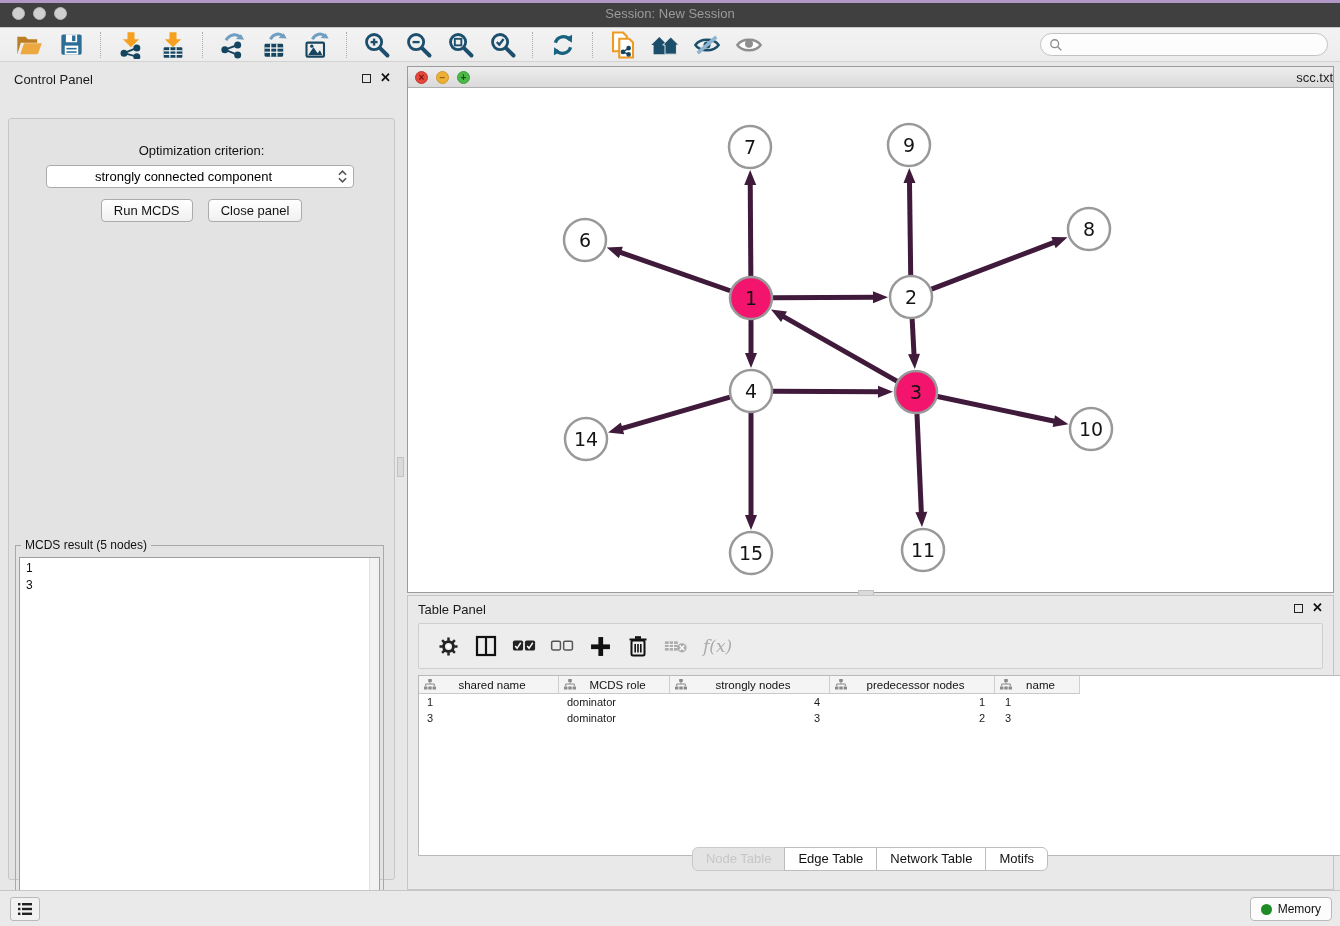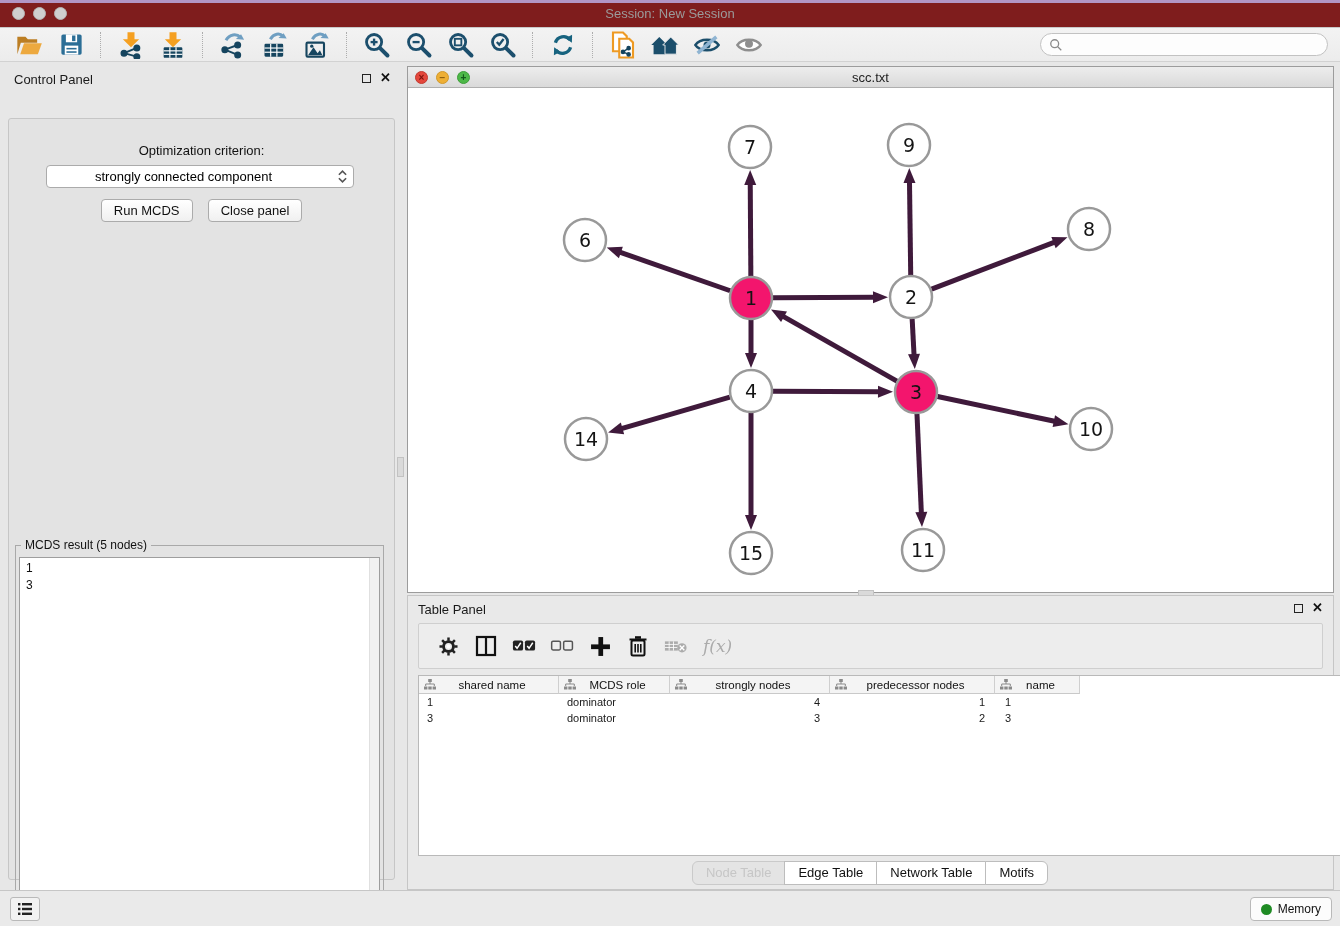--- a/index.html
+++ b/index.html
@@ -1,19 +1,19 @@
 <!DOCTYPE html>
 <html><head>
 <meta charset="utf-8">
 <style>
   html,body{margin:0;padding:0;width:1340px;height:926px;overflow:hidden;
     font-family:"Liberation Sans",sans-serif;background:#E7E7E7;-webkit-font-smoothing:antialiased;}
   .app{position:absolute;inset:0;}
   
-  .titlebar{position:absolute;left:0;top:0;width:100%;height:27px;background:#7f1d1d;border-bottom:1px solid #C9C9C9;}
+  .titlebar{position:absolute;left:0;top:0;width:100%;height:27px;background:#404040;border-bottom:1px solid #C9C9C9;}
   .purple-strip{position:absolute;left:0;top:0;width:100%;height:3px;background:#B296C5;}
   .traffic{position:absolute;top:7px;left:12px;display:flex;gap:8px;}
   .traffic .dot{width:13px;height:13px;border-radius:50%;background:#CFCFCF;border:1px solid #B5B5B5;box-sizing:border-box;}
   .win-title{position:absolute;top:6px;left:0;width:100%;text-align:center;font-size:13px;color:#9B9B9B;}
   
   .toolbar{position:absolute;left:0;top:28px;width:100%;height:34px;background:linear-gradient(#F3F3F3,#ECECEC);
     border-bottom:1px solid #D2D2D2;display:flex;align-items:center;padding-left:8px;box-sizing:border-box;}
   .tbtn{width:32px;height:30px;display:flex;align-items:center;justify-content:center;margin:0 5px;flex:0 0 auto;}
   .tsep{width:1px;height:26px;border-left:1px dotted #ADADAD;margin:0 8px;flex:0 0 auto;}
   .searchbox{margin-left:auto;margin-right:12px;width:288px;height:23px;background:#FDFDFD;border:1px solid #C2C2C2;
@@ -52,42 +52,42 @@
   
   .netwin{position:absolute;left:407px;top:4px;width:927px;height:527px;border:1px solid #9C9C9C;background:#FFF;box-sizing:border-box;}
   .netwin-titlebar{position:absolute;left:0;top:0;width:100%;height:21px;background:linear-gradient(#EDEDED,#DADADA);
     border-bottom:1px solid #AFAFAF;box-sizing:border-box;}
   .mac-dots{position:absolute;left:7px;top:4px;display:flex;gap:8px;}
   .mdot{width:13px;height:13px;border-radius:50%;box-sizing:border-box;font-size:10px;font-weight:bold;
     display:flex;align-items:center;justify-content:center;line-height:1;}
   .mdot.red{background:#E4473C;border:1px solid #C23A30;color:#7E120D;}
   .mdot.yellow{background:#EEAF35;border:1px solid #D1992B;color:#8A5D10;}
   .mdot.green{background:#4DB848;border:1px solid #3E9E3A;color:#14591A;}
-  .netwin-title{position:absolute;top:3px;width:100%;text-align:center;font-size:13px;color:#222;}
+  .netwin-title{position:absolute;top:3px;width:100%;text-align:right;font-size:13px;color:#222;}
   .canvas{position:absolute;left:0;top:21px;right:0;bottom:0;background:#FFF;}
   .canvas svg{position:absolute;left:0;top:0;width:100%;height:100%;}
   .vsplit-handle{position:absolute;left:397px;top:395px;width:7px;height:20px;background:#DADADA;border:1px solid #C2C2C2;box-sizing:border-box;}
   .hsplit-handle{position:absolute;left:858px;top:528px;width:16px;height:7px;background:#DADADA;border:1px solid #C2C2C2;box-sizing:border-box;}
   
   .tpanel{position:absolute;left:407px;top:533px;width:927px;height:295px;border:1px solid #C6C6C6;background:#E9E9E9;box-sizing:border-box;}
   .tp-toolbar{position:absolute;left:10px;top:27px;width:905px;height:46px;background:#EDEDED;border:1px solid #CFCFCF;
     border-radius:2px;display:flex;align-items:center;padding-left:12px;box-sizing:border-box;}
   .tp-btn{width:34px;height:32px;display:flex;align-items:center;justify-content:center;margin-right:4px;}
   .fx-label{font-family:"DejaVu Serif",serif;font-style:italic;font-size:17px;color:#ABABAB;margin-left:6px;}
   .tablebox{position:absolute;left:10px;top:79px;width:1055px;height:181px;background:#FFF;border:1px solid #B9B9B9;box-sizing:border-box;overflow:hidden;}
   .thead{display:flex;}
   .th{background:#F4F4F4;border-right:1px solid #CFCFCF;border-bottom:1px solid #C9C9C9;height:18px;box-sizing:border-box;
     display:flex;align-items:center;font-size:11.5px;color:#111;position:relative;}
   .th .thlabel{flex:1;text-align:center;padding-right:10px;}
   .th .treeic{margin-left:5px;}
   .tr{display:flex;height:16px;align-items:center;font-size:11px;color:#1A1A1A;}
   .td{box-sizing:border-box;overflow:hidden;white-space:nowrap;}
   .c0{width:140px;} .c1{width:111px;} .c2{width:160px;} .c3{width:165px;} .c4{width:85px;}
   .al{padding-left:8px;text-align:left;} .ar{padding-right:10px;text-align:right;} .an{padding-left:10px;text-align:left;}
-  .tp-tabs{bottom:4px;align-items:center;}
+  .tp-tabs{bottom:18px;align-items:center;}
   
   .statusbar{position:absolute;left:0;top:890px;width:100%;height:36px;background:#EAEAEA;border-top:1px solid #C6C6C6;}
   .liststatus{position:absolute;left:10px;top:6px;width:30px;height:24px;background:#F2F2F2;border:1px solid #B9B9B9;
     border-radius:3px;display:flex;align-items:center;justify-content:center;box-sizing:border-box;}
   .membtn{position:absolute;right:8px;top:6px;height:24px;background:#FCFCFC;border:1px solid #B9B9B9;border-radius:4px;
     display:flex;align-items:center;gap:6px;padding:0 10px;box-sizing:border-box;font-size:12px;color:#111;}
   .memdot{width:11px;height:11px;border-radius:50%;background:#1F8B24;}
 </style>
 </head>
 <body>

